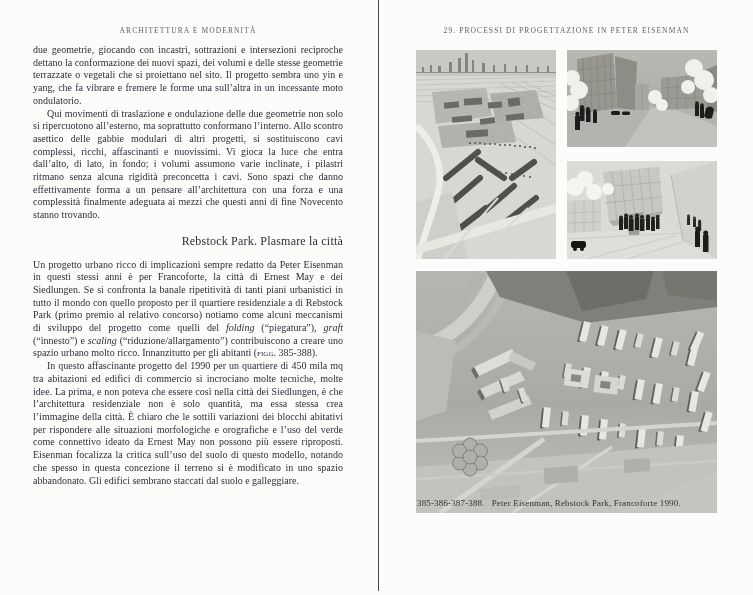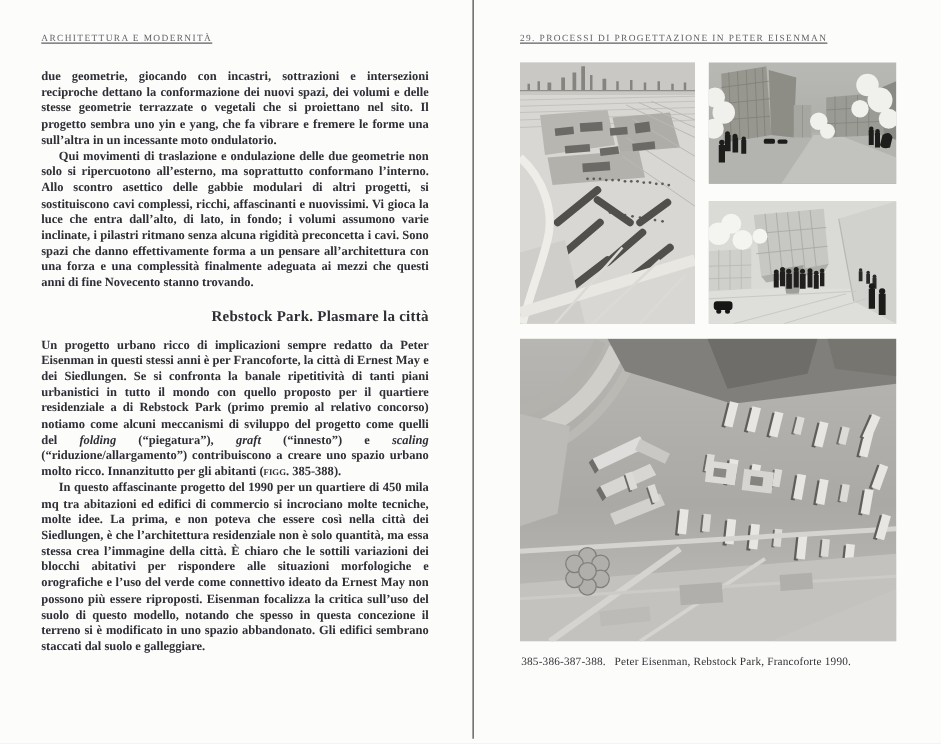--- a/index.html
+++ b/index.html
@@ -2,39 +2,39 @@
 <html lang="it"><head>
 <meta charset="utf-8">
 <style>
   html,body{margin:0;padding:0;background:#e8e8e6;}
   .spread{position:relative;width:753px;height:595px;background:#fcfcfa;overflow:hidden;
           font-family:"Liberation Serif", serif;color:#2e2e36;}
   .gutter{position:absolute;left:378px;top:0;width:1px;height:591px;background:#4a4a4a;}
   .page{position:absolute;top:0;}
   .page-left{left:33px;width:310px;height:595px;}
   .page-right{left:416px;width:301px;height:557px;}
-  .running-header{position:absolute;top:26px;left:0;width:100%;text-align:left;
-    font-size:7.5px;letter-spacing:1.1px;color:#5f5f66;white-space:nowrap;text-decoration:underline;}
-  .body-text{position:absolute;top:56px;left:0;width:310px;height:516px;overflow:hidden;
-    font-size:10px;line-height:12.7px;text-align:justify;hyphens:auto;font-weight:bold;-webkit-hyphens:auto;}
+  .running-header{position:absolute;top:26px;left:0;width:100%;text-align:center;
+    font-size:7.5px;letter-spacing:1.1px;color:#5f5f66;white-space:nowrap;}
+  .body-text{position:absolute;top:44px;left:0;width:310px;height:516px;overflow:hidden;
+    font-size:10px;line-height:12.7px;text-align:justify;hyphens:auto;-webkit-hyphens:auto;}
   .body-text p{margin:0;}
   .body-text p.indent{text-indent:14px;}
   .it{font-style:italic;}
   .sc{font-variant:small-caps;}
   .section-heading{text-align:right;font-size:12px;letter-spacing:0.2px;margin:13px 0 11px 0;
     text-indent:0;}
   .page-number{position:absolute;top:566px;left:0;width:100%;text-align:center;font-size:10px;
     color:#3a3a42;}
   .fig{position:absolute;background:#cfcecb;}
   .fig svg{display:block;width:100%;height:100%;}
   .fig-1{left:0;top:50px;width:140px;height:209px;}
   .fig-2{left:151px;top:50px;width:150px;height:97px;}
   .fig-3{left:151px;top:161px;width:150px;height:98px;}
   .fig-4{left:0;top:271px;width:301px;height:242px;}
-  .caption{position:absolute;top:524px;left:1px;width:300px;font-size:9px;color:#33333b;
+  .caption{position:absolute;top:498px;left:1px;width:300px;font-size:9px;color:#33333b;
     letter-spacing:0.15px;white-space:nowrap;}
   .caption .cap-label{margin-right:7px;}
 </style>
 </head>
 <body>
 
 <div class="spread">
   <div class="gutter"></div>
 
   <div class="page page-left">

